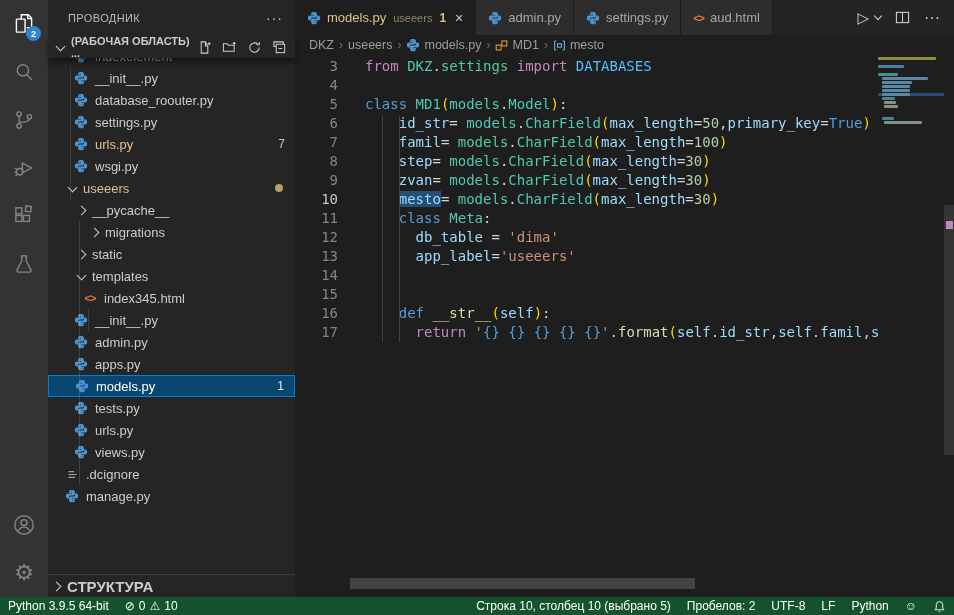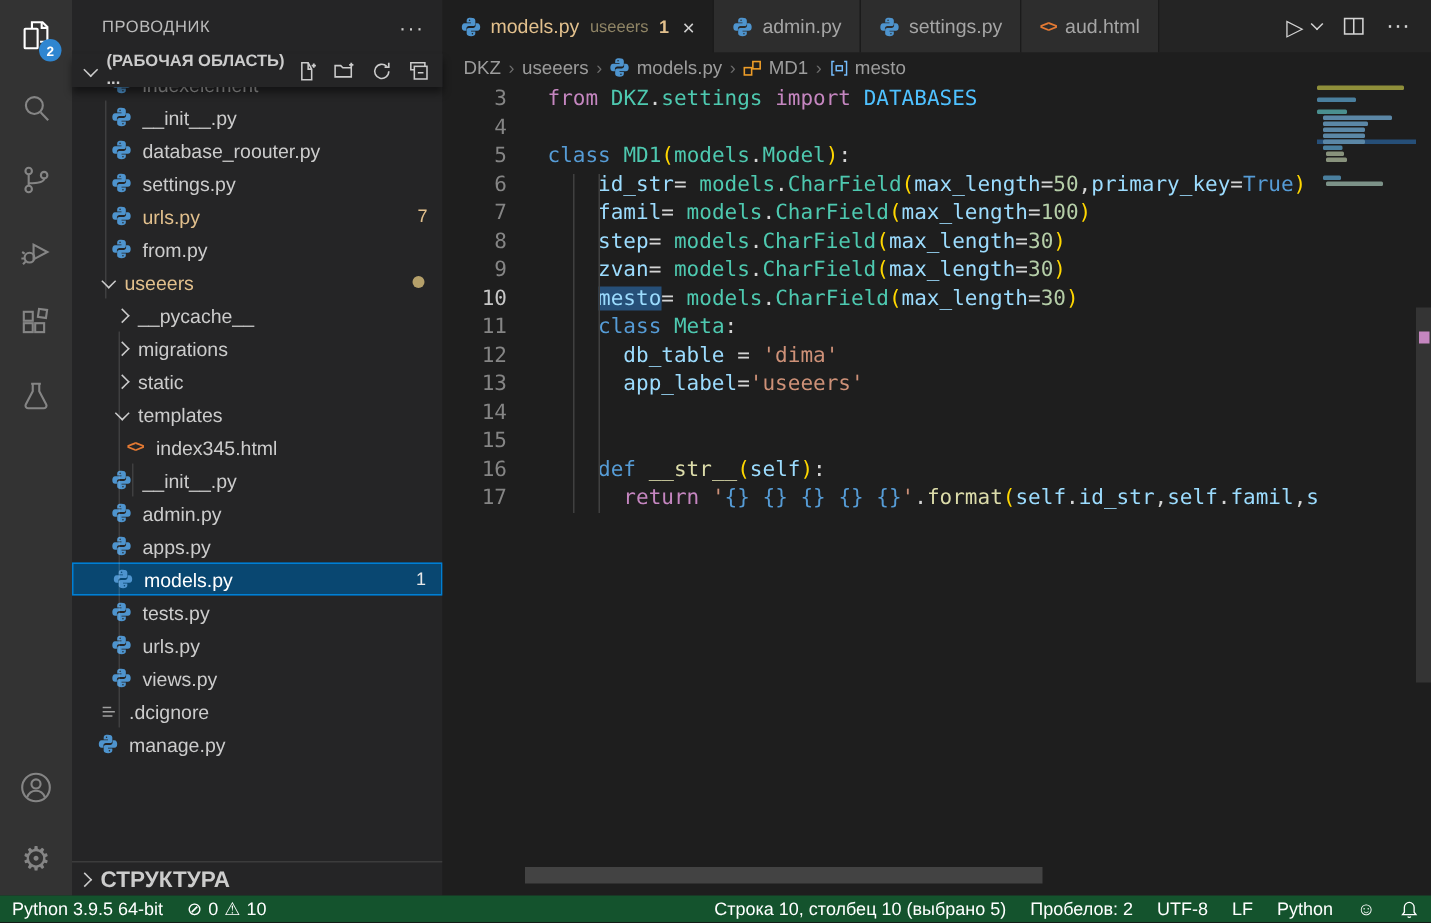--- a/index.html
+++ b/index.html
@@ -230,32 +230,32 @@
           <span>urls.py</span>
           <span class="badge">7</span>
         </div>
         <div class="tree-row" style="padding-left: 25px;">
           <span class="ic">
             <svg width="14" height="14" viewBox="0 0 16 16">
               <path fill="#4e94ce" d="M7.9 1C6.1 1 4.7 1.4 4.7 3v1.6H8v.5H3.2C1.6 5.1 1 6.5 1 8s.6 2.9 2.2 2.9h1.3V9.2c0-1 .9-1.9 1.9-1.9h3.3c.9 0 1.6-.7 1.6-1.6V3c0-1.5-1.5-2-3.4-2zM6.9 2.3c.3 0 .6.3.6.6s-.3.6-.6.6-.6-.3-.6-.6.3-.6.6-.6z"></path>
               <path fill="#4e94ce" d="M8.1 15c1.8 0 3.2-.4 3.2-2v-1.6H8v-.5h4.8c1.6 0 2.2-1.4 2.2-2.9s-.6-2.9-2.2-2.9h-1.3v1.7c0 1-.9 1.9-1.9 1.9H6.3c-.9 0-1.6.7-1.6 1.6V13c0 1.5 1.5 2 3.4 2zm1-1.3c-.3 0-.6-.3-.6-.6s.3-.6.6-.6.6.3.6.6-.3.6-.6.6z"></path>
             </svg>
           </span>
-          <span>from.py</span>
+          <span>wsgi.py</span>
         </div>
         <div class="tree-row gold" style="padding-left: 16px;">
           <span class="chev"></span>
           <span>useeers</span>
           <span class="dot-badge"></span>
         </div>
         <div class="tree-row" style="padding-left: 25px;">
           <span class="chev right"></span>
           <span>__pycache__</span>
         </div>
-        <div class="tree-row" style="padding-left: 25px;">
+        <div class="tree-row" style="padding-left: 38px;">
           <span class="chev right"></span>
           <span>migrations</span>
         </div>
         <div class="tree-row" style="padding-left: 25px;">
           <span class="chev right"></span>
           <span>static</span>
         </div>
         <div class="tree-row" style="padding-left: 25px;">
           <span class="chev"></span>
           <span>templates</span>

